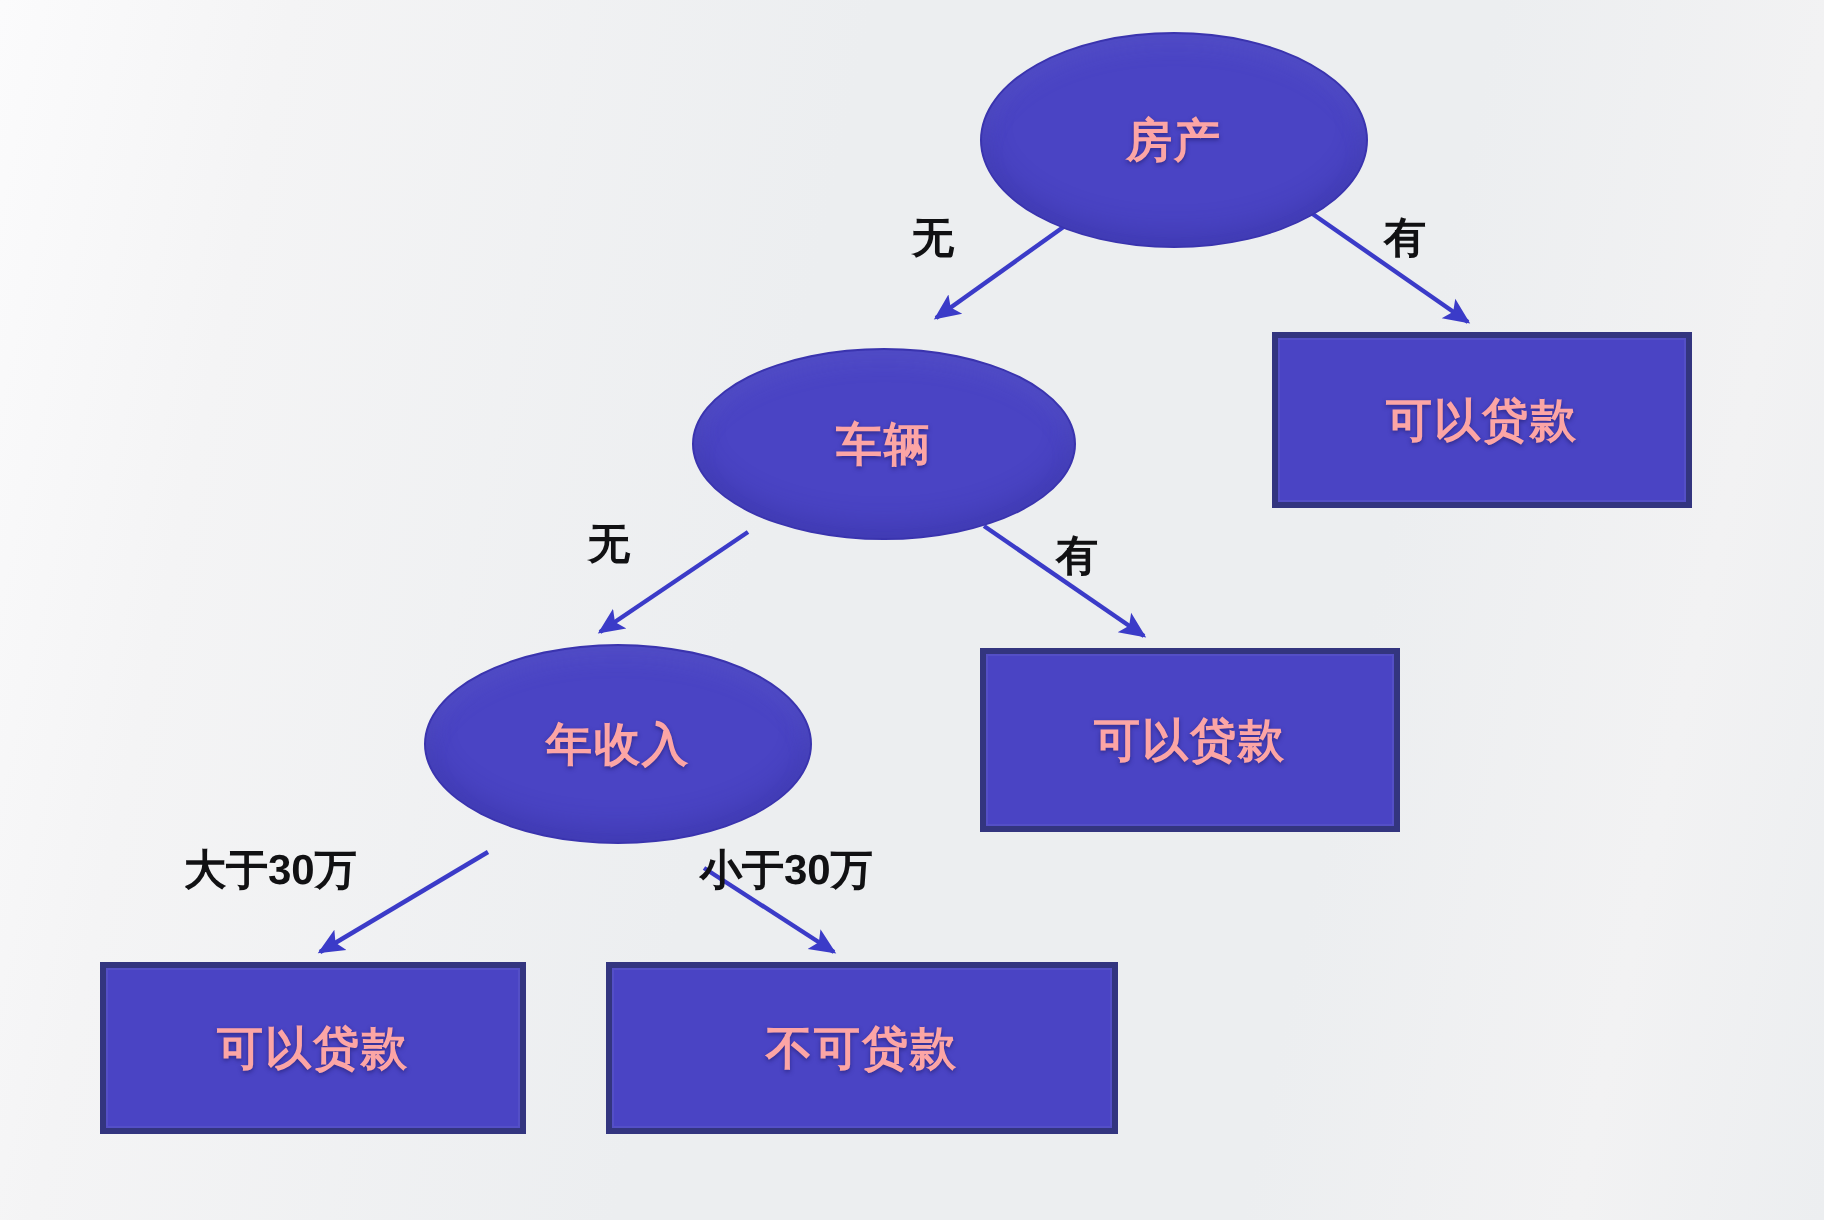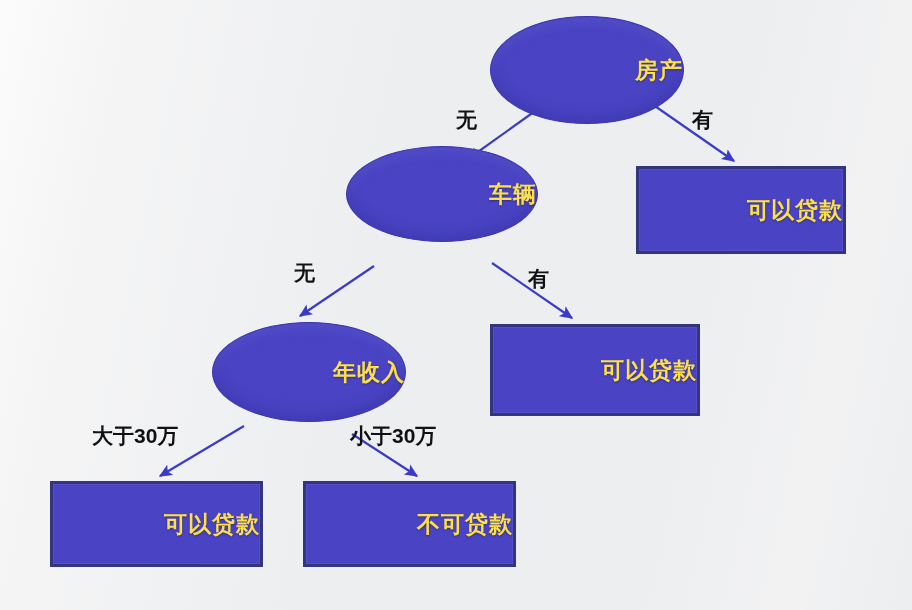--- a/index.html
+++ b/index.html
@@ -24,22 +24,22 @@
     left: 0;
     top: 0;
     width: 912px;
     height: 610px;
     pointer-events: none;
   }
   .node {
     position: absolute;
     display: flex;
     align-items: center;
-    justify-content: flex-end;
-    color: #fde047;
+    justify-content: center;
+    color: #fca5a5;
     font-weight: 700;
     letter-spacing: 1px;
     text-align: center;
     box-sizing: border-box;
     user-select: none;
   }
   .node.ellipse {
     border-radius: 50%;
     background: #4a44c4;
     border: 1px solid #3a34ae;
@@ -94,36 +94,36 @@
         <line x1="492" y1="263" x2="572" y2="318" stroke="#3b3bc8" stroke-width="2.2" marker-end="url(#arrowhead)"></line>
         <line x1="244" y1="426" x2="160" y2="476" stroke="#3b3bc8" stroke-width="2.2" marker-end="url(#arrowhead)"></line>
         <line x1="352" y1="434" x2="417" y2="476" stroke="#3b3bc8" stroke-width="2.2" marker-end="url(#arrowhead)"></line>
       </g>
   </svg>
 
   <div id="node-layer">
       <div class="node ellipse" style="left: 490px; top: 16px; width: 194px; height: 108px;">
         <span class="node-label">房产</span>
       </div>
-      <div class="node ellipse" style="left: 346px; top: 146px; width: 192px; height: 96px;">
+      <div class="node ellipse" style="left: 346px; top: 174px; width: 192px; height: 96px;">
         <span class="node-label">车辆</span>
       </div>
       <div class="node ellipse" style="left: 212px; top: 322px; width: 194px; height: 100px;">
         <span class="node-label">年收入</span>
       </div>
       <div class="node rect" style="left: 636px; top: 166px; width: 210px; height: 88px;">
         <span class="node-label">可以贷款</span>
       </div>
       <div class="node rect" style="left: 490px; top: 324px; width: 210px; height: 92px;">
         <span class="node-label">可以贷款</span>
       </div>
       <div class="node rect" style="left: 50px; top: 481px; width: 213px; height: 86px;">
         <span class="node-label">可以贷款</span>
       </div>
-      <div class="node rect" style="left: 303px; top: 481px; width: 213px; height: 86px;">
+      <div class="node rect" style="left: 303px; top: 481px; width: 256px; height: 86px;">
         <span class="node-label">不可贷款</span>
       </div>
     </div>
   <div id="edge-label-layer">
       <div class="edge-label" style="left: 456px; top: 109px;">无</div>
       <div class="edge-label" style="left: 692px; top: 109px;">有</div>
       <div class="edge-label" style="left: 294px; top: 262px;">无</div>
       <div class="edge-label" style="left: 528px; top: 268px;">有</div>
       <div class="edge-label" style="left: 92px; top: 425px;">大于30万</div>
       <div class="edge-label" style="left: 350px; top: 425px;">小于30万</div>

